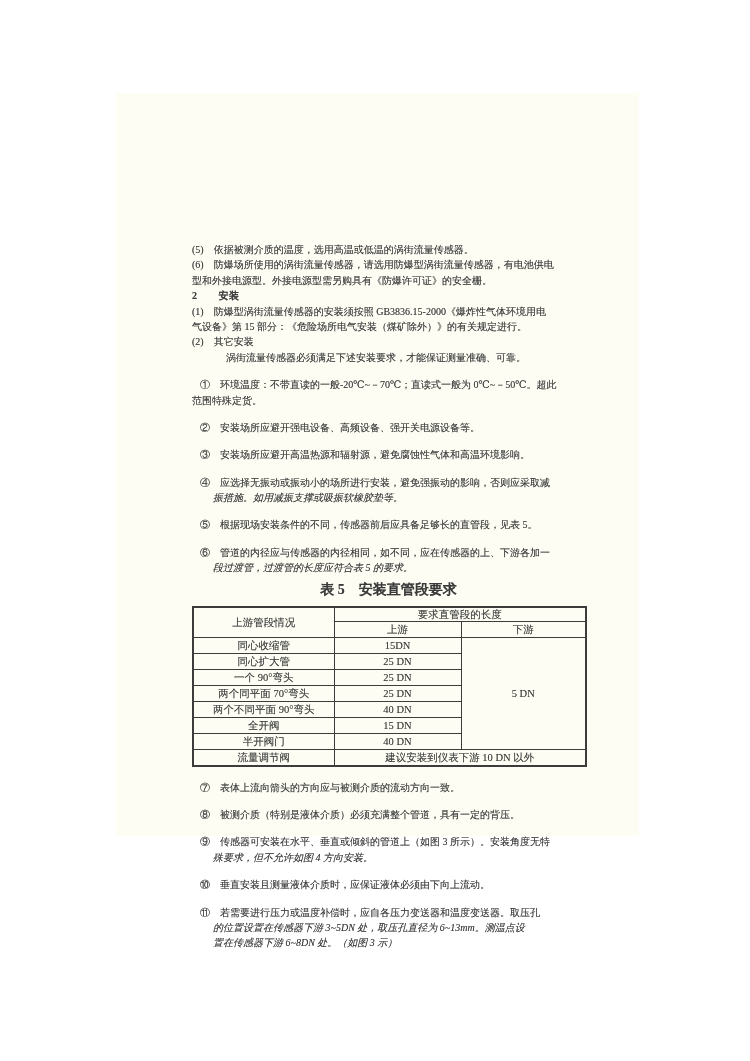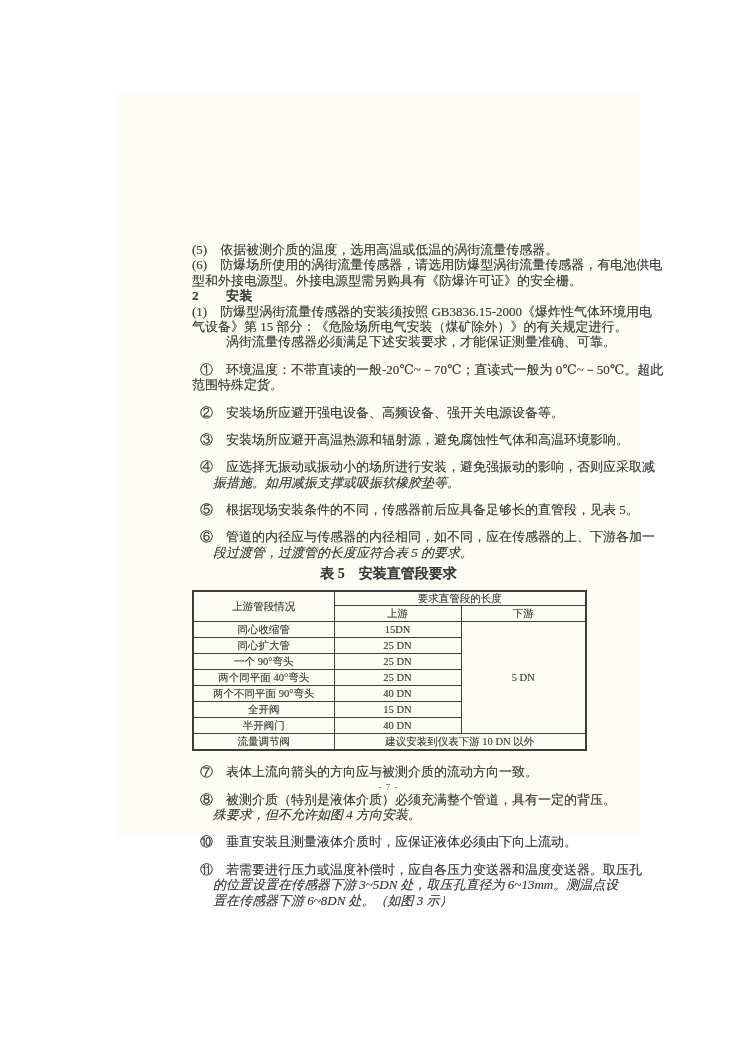--- a/index.html
+++ b/index.html
@@ -15,21 +15,21 @@
     left:116px;top:93px;
     width:523px;height:743px;
     background:#fdfdf4;
   }
   .content{
     position:absolute;
     left:76px;top:149px; 
     width:396px;
   }
   .line{
-    font-size:13px;
+    font-size:10px;
     line-height:15.4px;
     height:15.4px;
     color:#3e3e3e;
     white-space:nowrap;
     text-shadow:0 0 0.6px rgba(62,62,62,0.55);
   }
   .indent-flush{margin-left:0;}
   .indent-circled{margin-left:8px;margin-top:12px;}
   .indent-hang{margin-left:21px;font-style:italic;}
   .indent-pindent{margin-left:34px;}
@@ -86,20 +86,21 @@
 <div class="page">
   <div class="content">
 
     <div id="pre-lines">
         <div class="line indent-flush">(5)　依据被测介质的温度，选用高温或低温的涡街流量传感器。</div>
         <div class="line indent-flush">(6)　防爆场所使用的涡街流量传感器，请选用防爆型涡街流量传感器，有电池供电</div>
         <div class="line indent-flush">型和外接电源型。外接电源型需另购具有《防爆许可证》的安全栅。</div>
         <div class="line indent-flush kind-heading">2　　安装</div>
         <div class="line indent-flush">(1)　防爆型涡街流量传感器的安装须按照 GB3836.15-2000《爆炸性气体环境用电</div>
         <div class="line indent-flush">气设备》第 15 部分：《危险场所电气安装（煤矿除外）》的有关规定进行。</div>
+        <div class="line indent-flush">(2)　其它安装</div>
         <div class="line indent-pindent">涡街流量传感器必须满足下述安装要求，才能保证测量准确、可靠。</div>
         <div class="line indent-circled">①　环境温度：不带直读的一般-20℃~－70℃；直读式一般为 0℃~－50℃。超此</div>
         <div class="line indent-flush">范围特殊定货。</div>
         <div class="line indent-circled">②　安装场所应避开强电设备、高频设备、强开关电源设备等。</div>
         <div class="line indent-circled">③　安装场所应避开高温热源和辐射源，避免腐蚀性气体和高温环境影响。</div>
         <div class="line indent-circled">④　应选择无振动或振动小的场所进行安装，避免强振动的影响，否则应采取减</div>
         <div class="line indent-hang">振措施。如用减振支撑或吸振软橡胶垫等。</div>
         <div class="line indent-circled">⑤　根据现场安装条件的不同，传感器前后应具备足够长的直管段，见表 5。</div>
         <div class="line indent-circled">⑥　管道的内径应与传感器的内径相同，如不同，应在传感器的上、下游各加一</div>
         <div class="line indent-hang">段过渡管，过渡管的长度应符合表 5 的要求。</div>
@@ -131,21 +132,21 @@
           </tr>
           <tr>
             <td>同心扩大管</td>
             <td>25 DN</td>
           </tr>
           <tr>
             <td>一个 90°弯头</td>
             <td>25 DN</td>
           </tr>
           <tr>
-            <td>两个同平面 40°弯头</td>
+            <td>两个同平面 70°弯头</td>
             <td>25 DN</td>
           </tr>
           <tr>
             <td>两个不同平面 90°弯头</td>
             <td>40 DN</td>
           </tr>
           <tr>
             <td>全开阀</td>
             <td>15 DN</td>
           </tr>
@@ -156,20 +157,21 @@
           <tr>
             <td>流量调节阀</td>
             <td colspan="2">建议安装到仪表下游 10 DN 以外</td>
           </tr>
         </tbody>
     </table>
 
     <div id="post-lines">
         <div class="line indent-circled">⑦　表体上流向箭头的方向应与被测介质的流动方向一致。</div>
         <div class="line indent-circled">⑧　被测介质（特别是液体介质）必须充满整个管道，具有一定的背压。</div>
+        <div class="line indent-circled">⑨　传感器可安装在水平、垂直或倾斜的管道上（如图 3 所示）。安装角度无特</div>
         <div class="line indent-hang">殊要求，但不允许如图 4 方向安装。</div>
         <div class="line indent-circled">⑩　垂直安装且测量液体介质时，应保证液体必须由下向上流动。</div>
         <div class="line indent-circled">⑪　若需要进行压力或温度补偿时，应自各压力变送器和温度变送器。取压孔</div>
         <div class="line indent-hang">的位置设置在传感器下游 3~5DN 处，取压孔直径为 6~13mm。测温点设</div>
         <div class="line indent-hang">置在传感器下游 6~8DN 处。（如图 3 示）</div>
       </div>
 
   </div>
 
   <div class="page-number">- 7 -</div>

